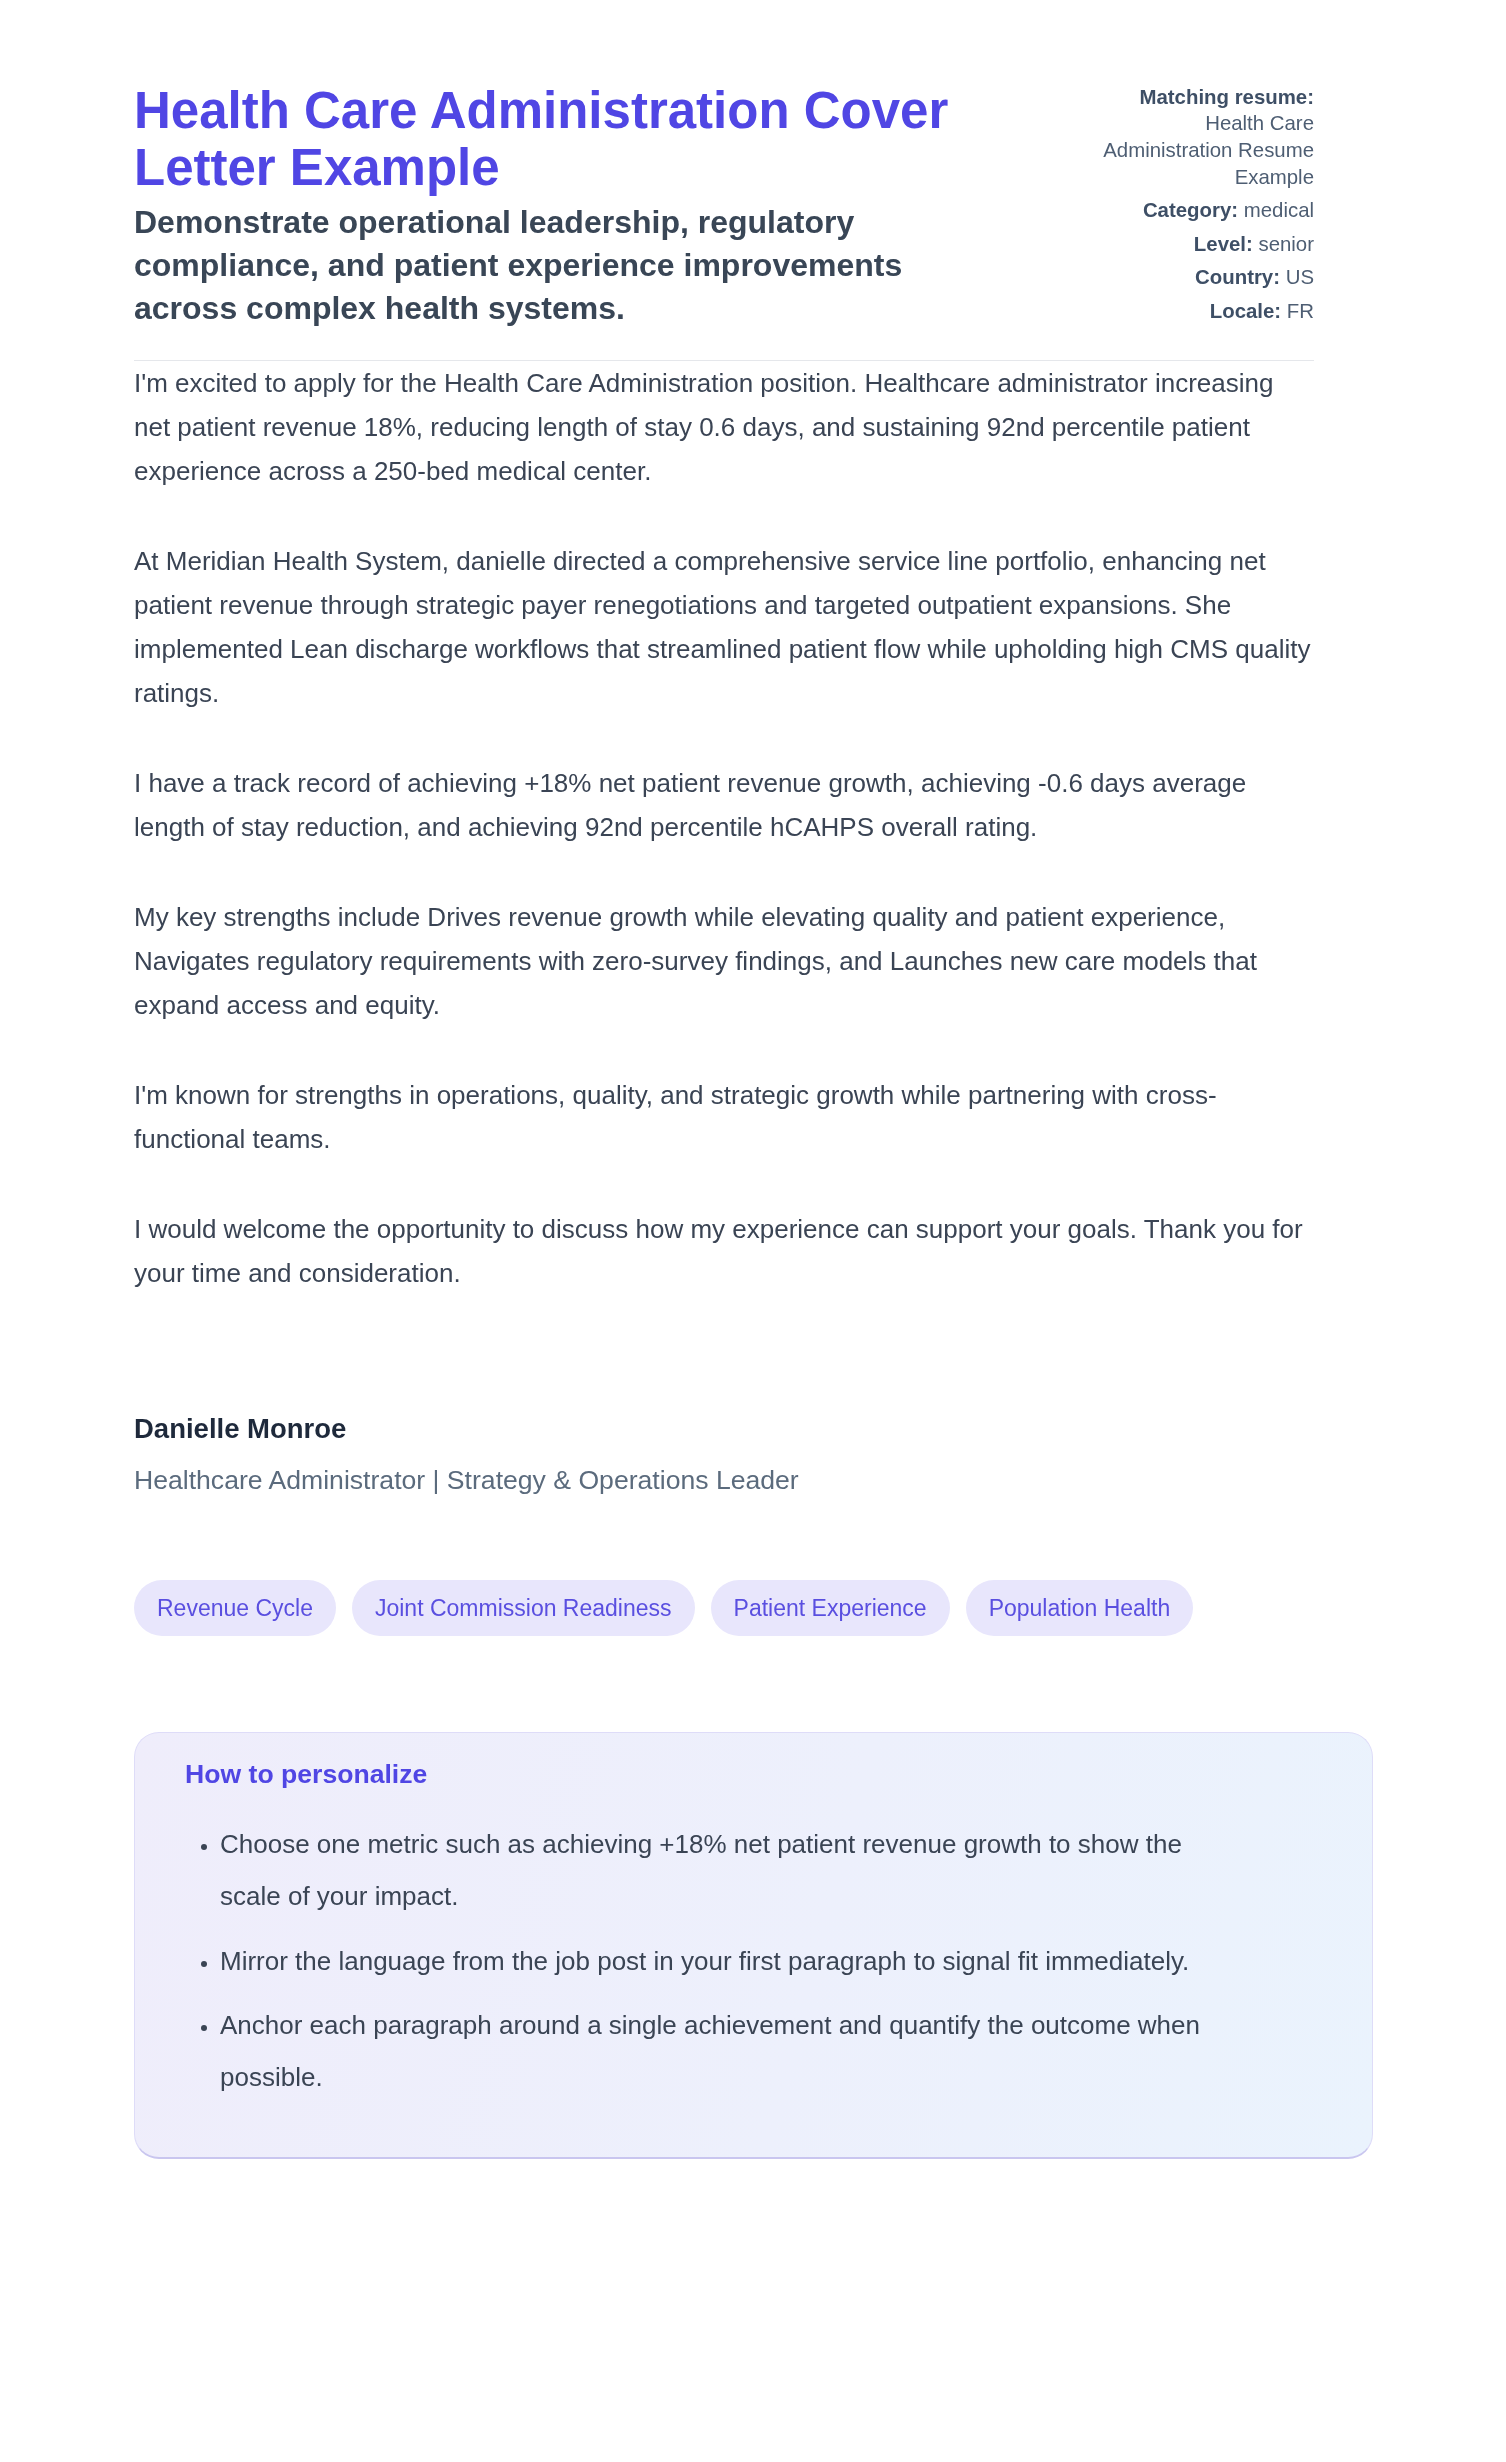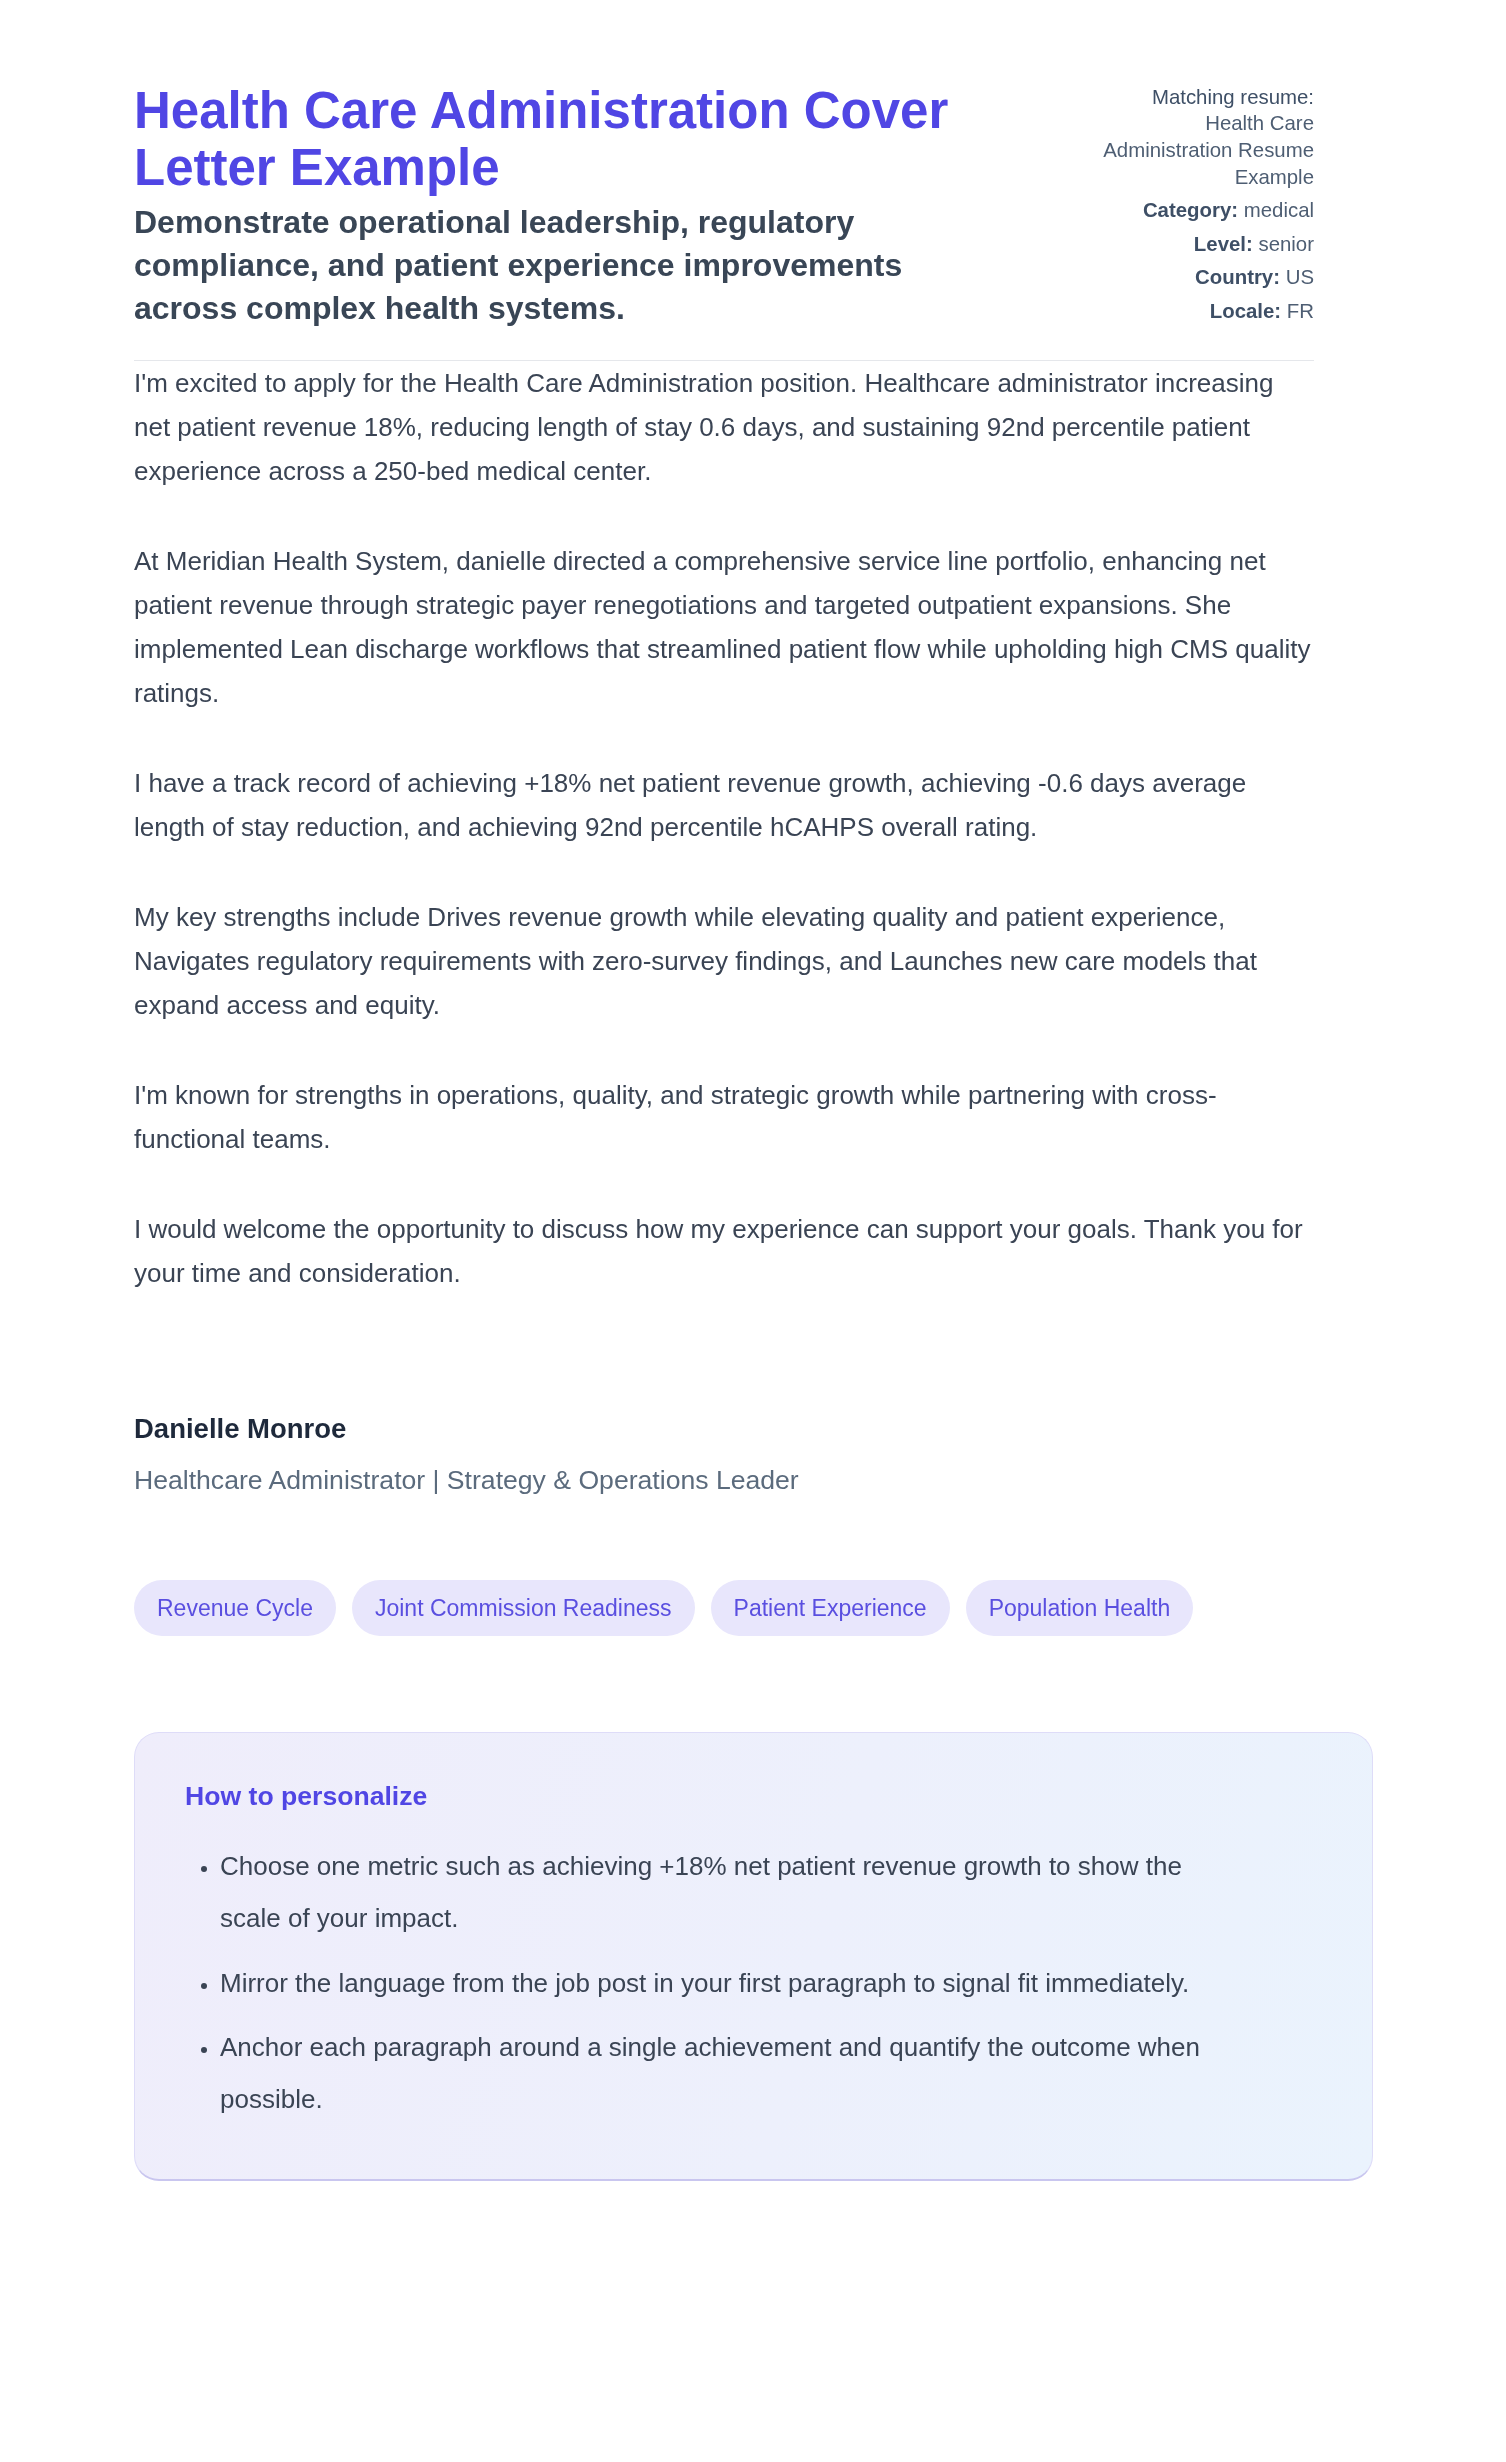--- a/index.html
+++ b/index.html
@@ -12,42 +12,42 @@
   html,body{margin:0;padding:0;background:#ffffff;}
   body{font-family:"Liberation Sans", sans-serif;color:var(--body);}
   .page{width:1448px;height:2462px;padding:82px 134px 0;overflow:hidden;background:#fff;}
 
   
   .header{display:flex;align-items:flex-start;justify-content:space-between;gap:53px;}
   .header-left{max-width:940px;}
   h1.title{margin:0;font-size:51px;line-height:57px;font-weight:700;color:var(--accent);max-width:869px;letter-spacing:0;}
   .subtitle{margin:5.3px 0 0;font-size:32px;line-height:43px;font-weight:700;color:var(--subtitle);max-width:869px;}
   .meta{width:232px;flex:0 0 232px;text-align:right;font-size:20.4px;line-height:26.6px;color:var(--meta-value);padding-top:1.8px;}
-  .meta-label{font-weight:400;color:var(--meta-label);text-align:right;}
+  .meta-label{font-weight:700;color:var(--meta-label);text-align:right;}
   .meta-row{margin-top:7px;}
   .meta-row .lbl{font-weight:700;color:var(--meta-label);}
 
   .divider{border:none;border-top:1.8px solid var(--divider);margin:30px 0 0;}
 
   
   .salutation{margin:57px 0 39px;font-size:26.6px;line-height:35px;font-weight:700;color:var(--accent);}
   .para{margin:0 0 46px;font-size:26px;line-height:44px;color:var(--body);max-width:1241px;}
   .sig-name{margin:115px 0 0;font-size:27.5px;line-height:37px;font-weight:700;color:var(--dark);}
   .sig-role{margin:14px 0 0;font-size:26.6px;line-height:39px;color:var(--muted);}
 
   
   .tags{margin-top:80px;display:flex;flex-wrap:wrap;gap:13.3px 16px;max-width:1241px;}
   .tag{display:inline-block;background:var(--pill-bg);color:var(--pill-text);
        font-size:23px;line-height:29px;padding:13.3px 23px;border-radius:885px;white-space:nowrap;}
 
   
   .tips{margin-top:96px;width:1239px;border-radius:25px;
         background:linear-gradient(105deg,var(--box-from) 0%, #edf0fc 55%, var(--box-to) 100%);
         border:1.8px solid var(--box-border);border-bottom:2.7px solid var(--box-border-bottom);
-        padding:46px 50px 41px;}
+        padding:24px 50px 41px;}
   .tips h2{margin:0;font-size:26.6px;line-height:35px;font-weight:700;color:var(--accent);}
   .tips ul{margin:26.6px 0 0;padding:0 0 0 35px;list-style:disc;}
   .tips li{font-size:26px;line-height:52px;color:var(--body);margin:0 0 12.4px;max-width:993px;}
   .tips li::marker{color:var(--body);font-size:21px;}
 </style>
 </head>
 <body>
 
 <div class="page">
 

